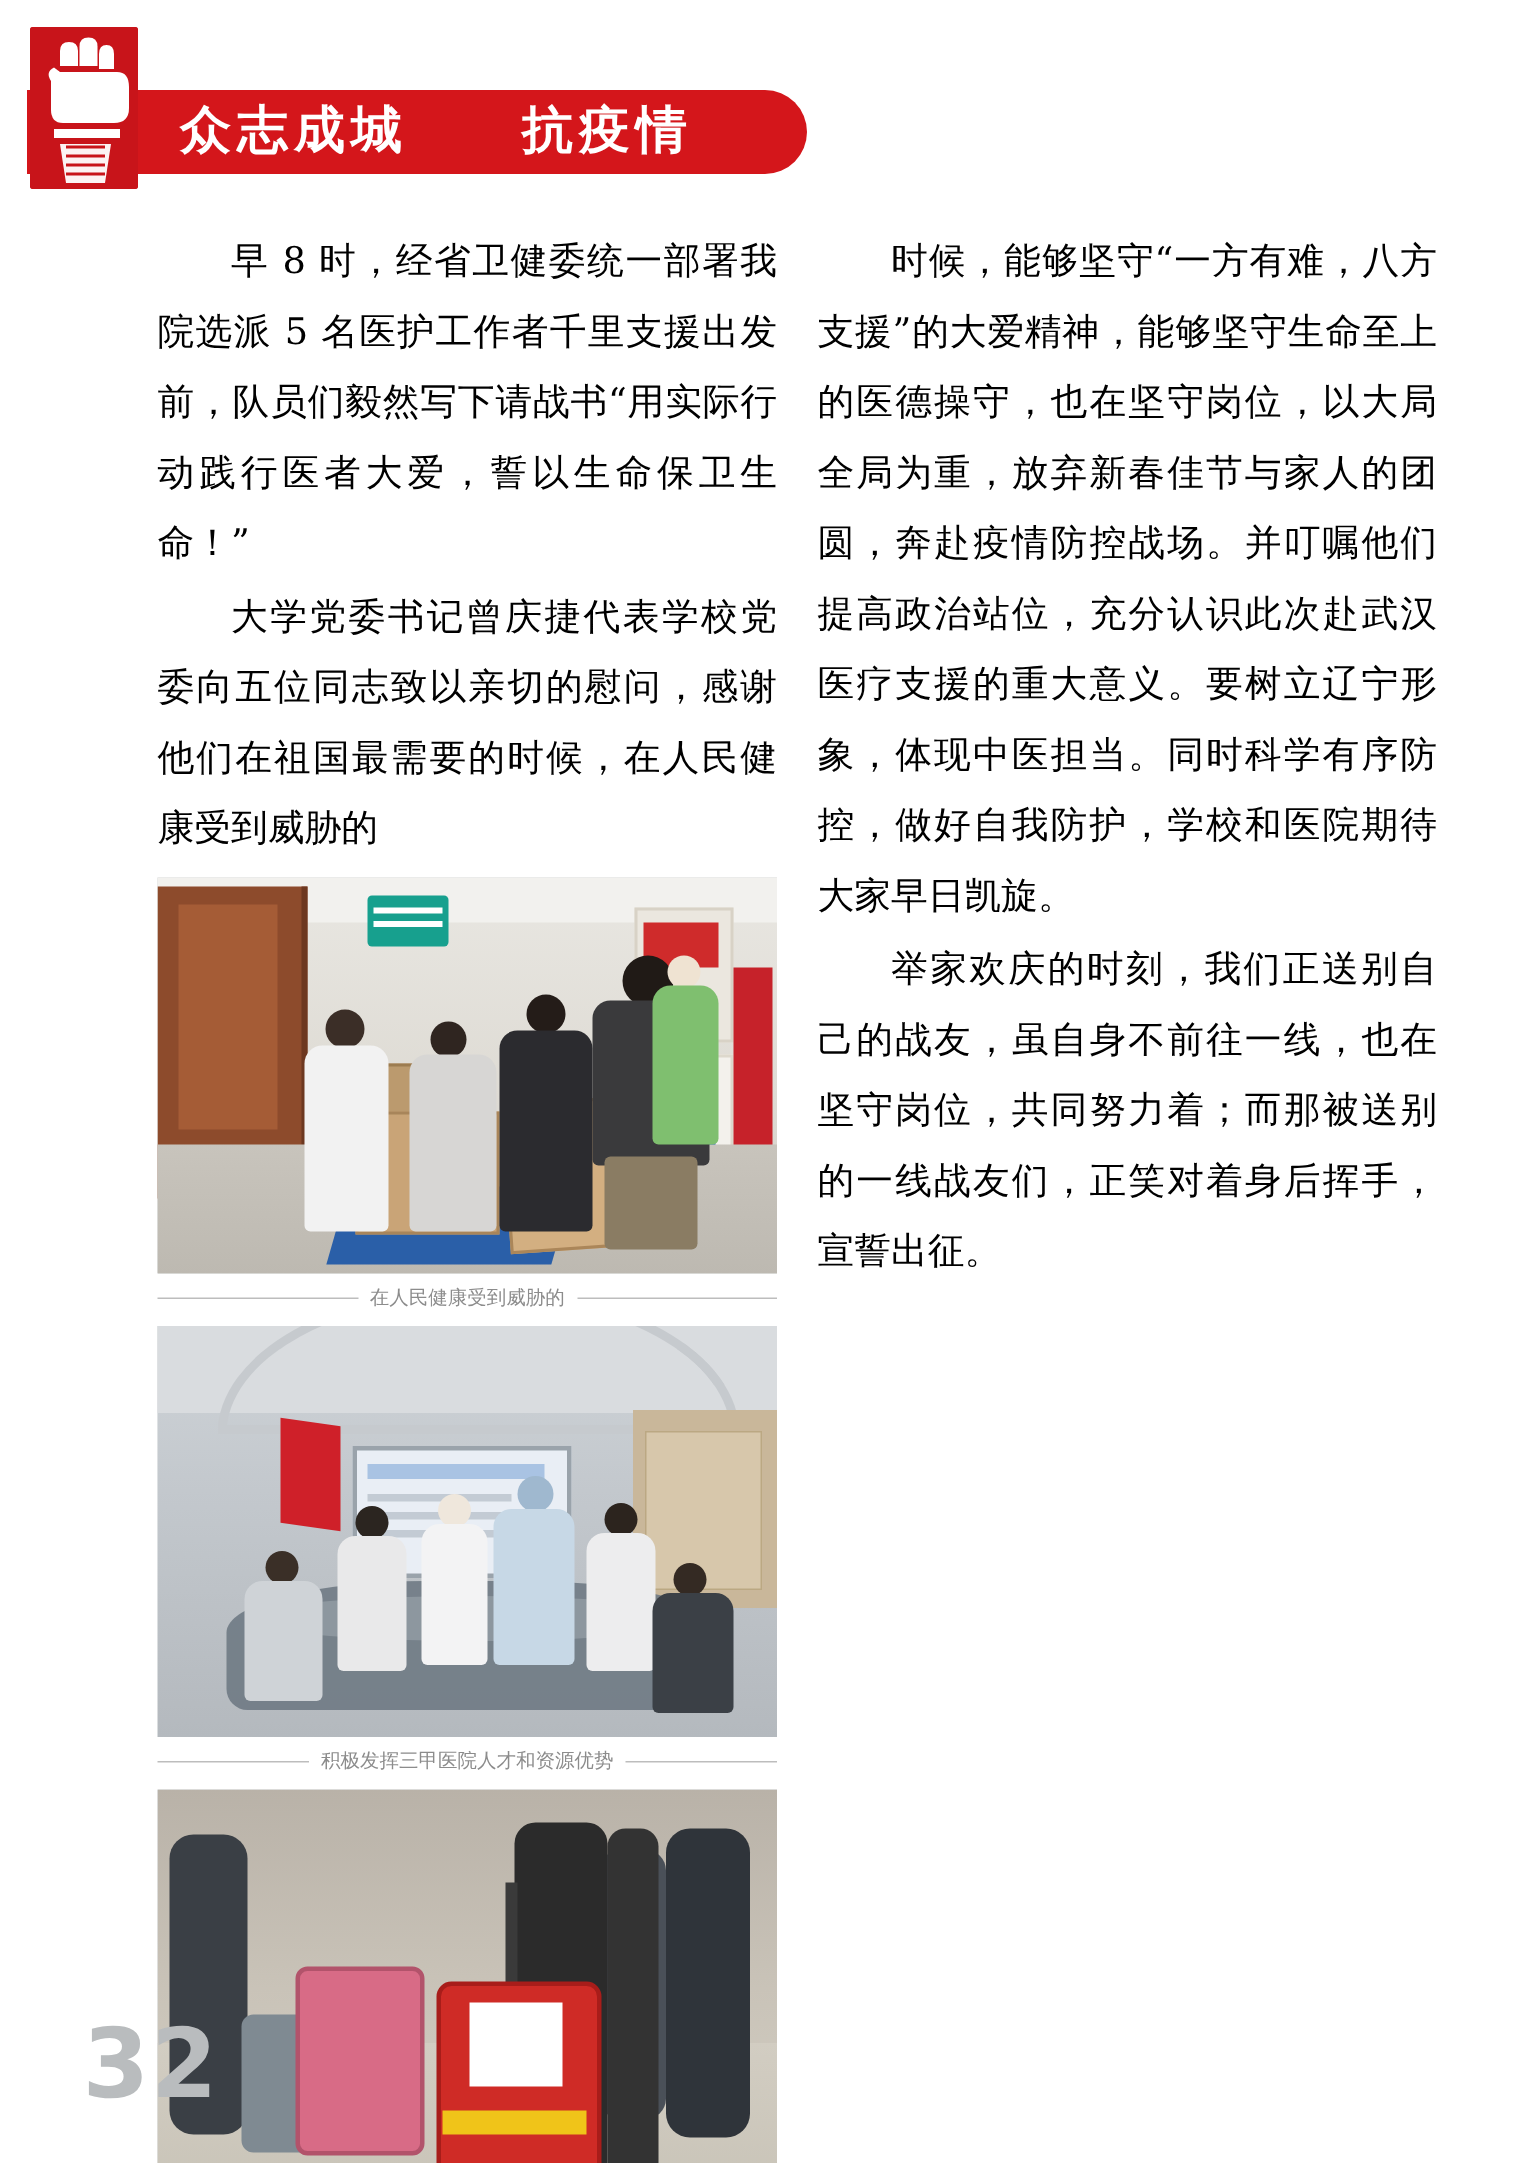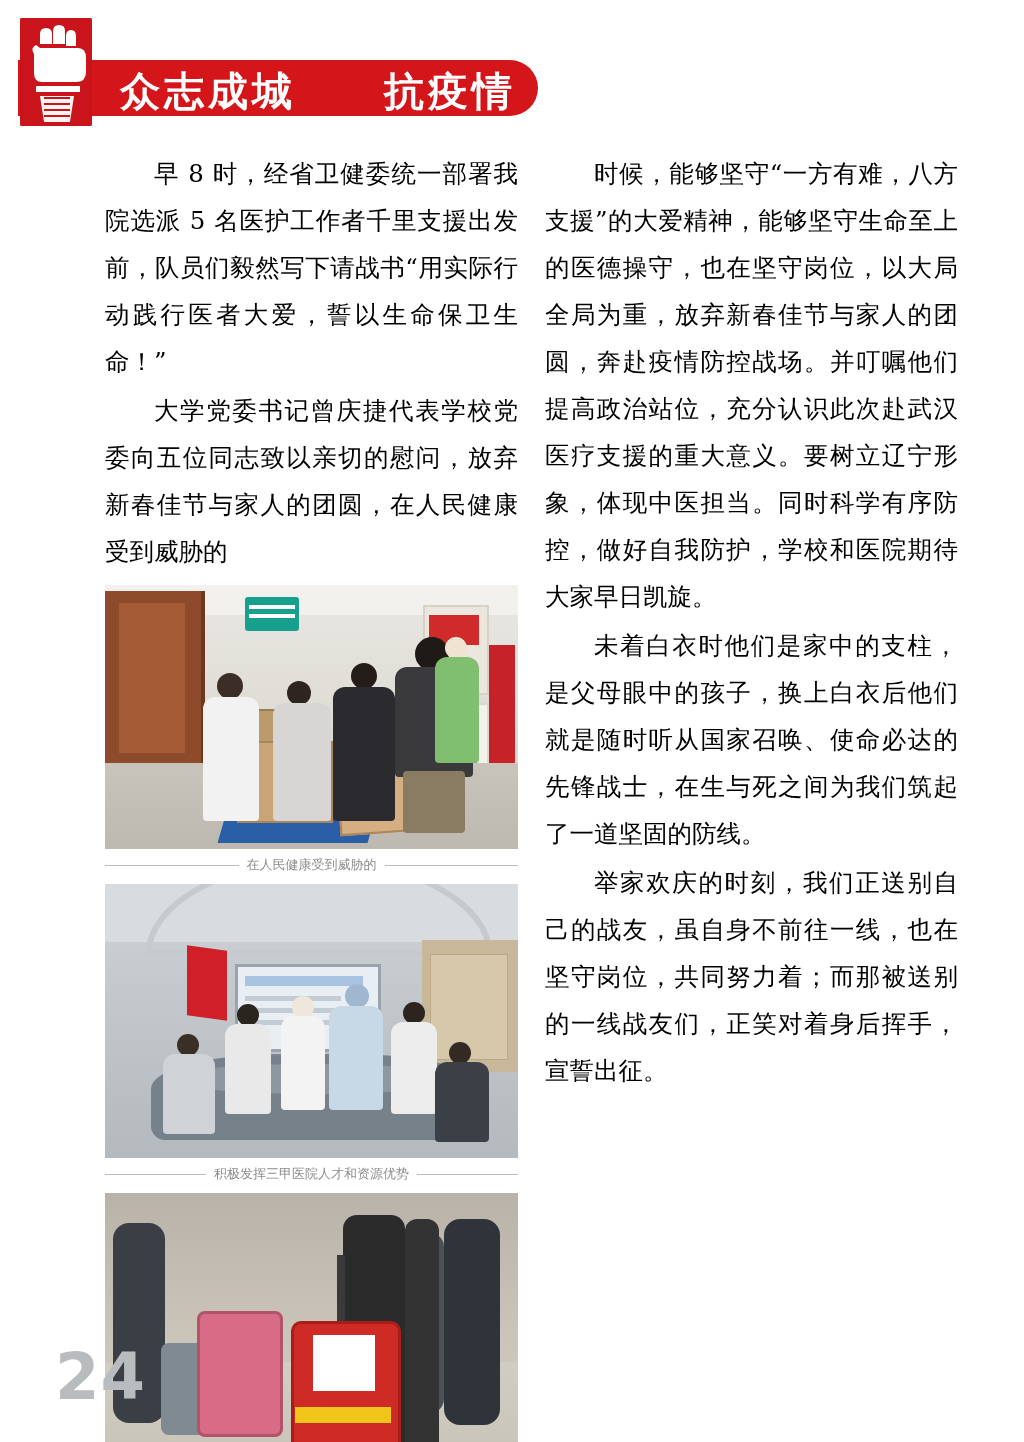--- a/index.html
+++ b/index.html
@@ -40,21 +40,21 @@
     width: 24px;
     height: 56px;
     background: #d4161b;
   }
   .header-title {
     position: absolute;
     top: 64px;
     left: 120px;
     color: #ffffff;
     font-family: "DejaVu Sans", "Liberation Sans", sans-serif;
-    font-size: 40px;
+    font-size: 34px;
     font-weight: bold;
     letter-spacing: 4px;
     white-space: pre;
   }
   .fist-badge {
     position: absolute;
     top: 18px;
     left: 20px;
     width: 72px;
     height: 108px;
@@ -205,21 +205,21 @@
     </svg>
   </div>
   <div class="header-title">众志成城　　抗疫情</div>
 </div>
 
 <div class="content">
 
   <div class="col col-left">
 
     <p class="para">早 8 时，经省卫健委统一部署我院选派 5 名医护工作者千里支援出发前，队员们毅然写下请战书“用实际行动践行医者大爱，誓以生命保卫生命！”</p>
-    <p class="para">大学党委书记曾庆捷代表学校党委向五位同志致以亲切的慰问，放弃新春佳节与家人的团圆，在人民健康受到威胁的</p>
+    <p class="para">大学党委书记曾庆捷代表学校党委向五位同志致以亲切的慰问，感谢他们在祖国最需要的时候，在人民健康受到威胁的</p>
 
     <figure class="fig">
       <div class="photo photo-1">
         <div class="scene">
           <div class="p1-wall"></div>
           <div class="p1-ceil"></div>
           <div class="p1-doorL"></div>
           <div class="p1-doorL2"></div>
           <div class="p1-sign"></div>
           <div class="p1-signtx"></div>
@@ -330,20 +330,19 @@
 
         </div>
       </div>
 
     </figure>
 
   </div>
 
   <div class="col col-right">
     <p class="para">时候，能够坚守“一方有难，八方支援”的大爱精神，能够坚守生命至上的医德操守，也在坚守岗位，以大局全局为重，放弃新春佳节与家人的团圆，奔赴疫情防控战场。并叮嘱他们提高政治站位，充分认识此次赴武汉医疗支援的重大意义。要树立辽宁形象，体现中医担当。同时科学有序防控，做好自我防护，学校和医院期待大家早日凯旋。</p>
-    <p class="para">未着白衣时他们是家中的支柱，是父母眼中的孩子，换上白衣后他们就是随时听从国家召唤、使命必达的先锋战士，在生与死之间为我们筑起了一道坚固的防线。</p>
     <p class="para">举家欢庆的时刻，我们正送别自己的战友，虽自身不前往一线，也在坚守岗位，共同努力着；而那被送别的一线战友们，正笑对着身后挥手，宣誓出征。</p>
 
   </div>
 
 </div>
 
-<div class="page-number">24</div>
+<div class="page-number">32</div>
 
 </body></html>

